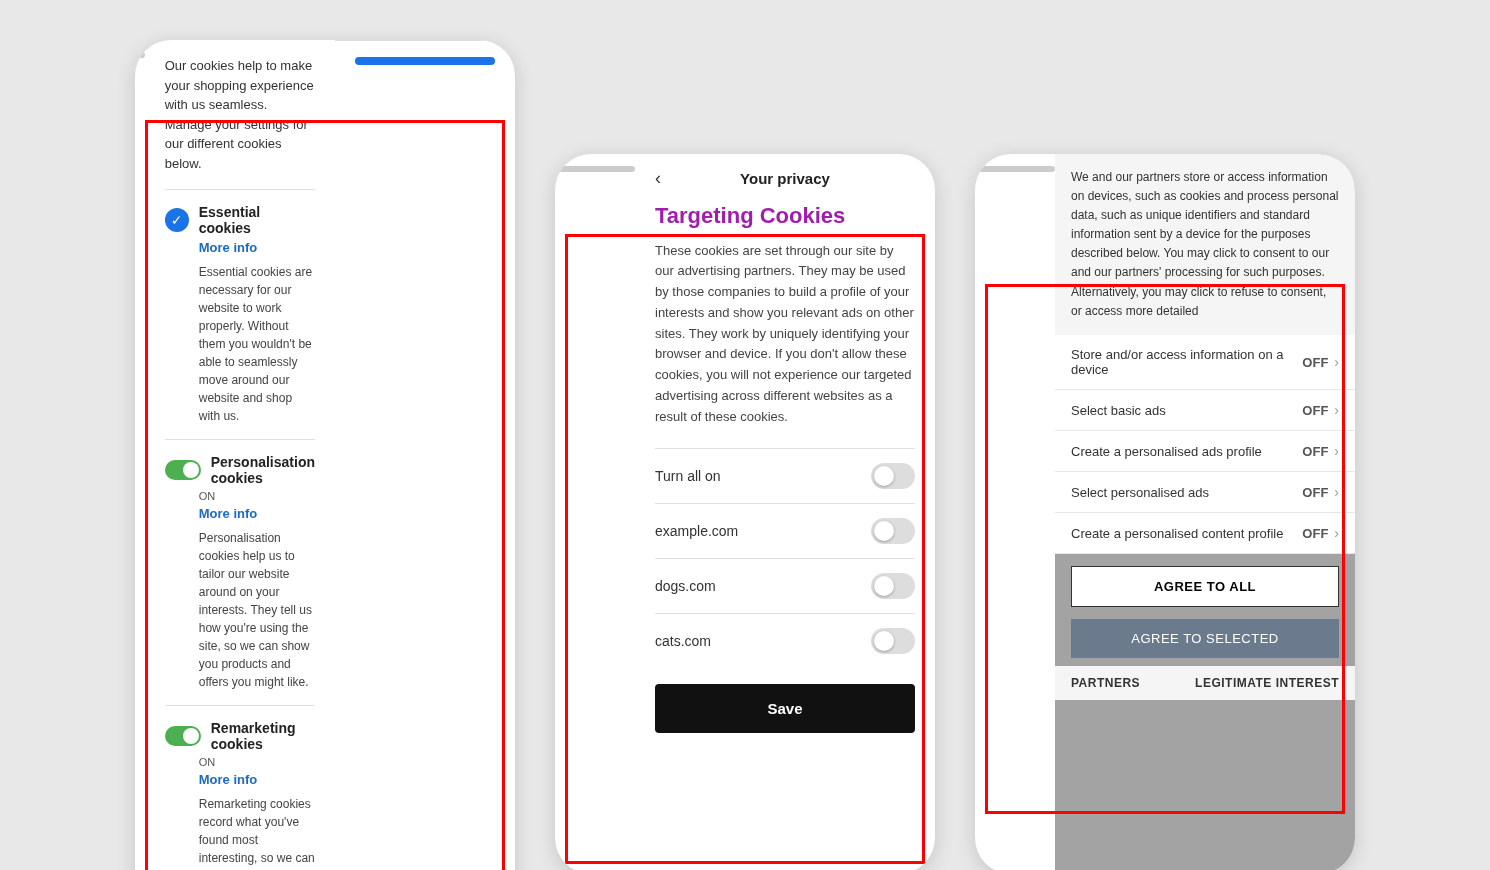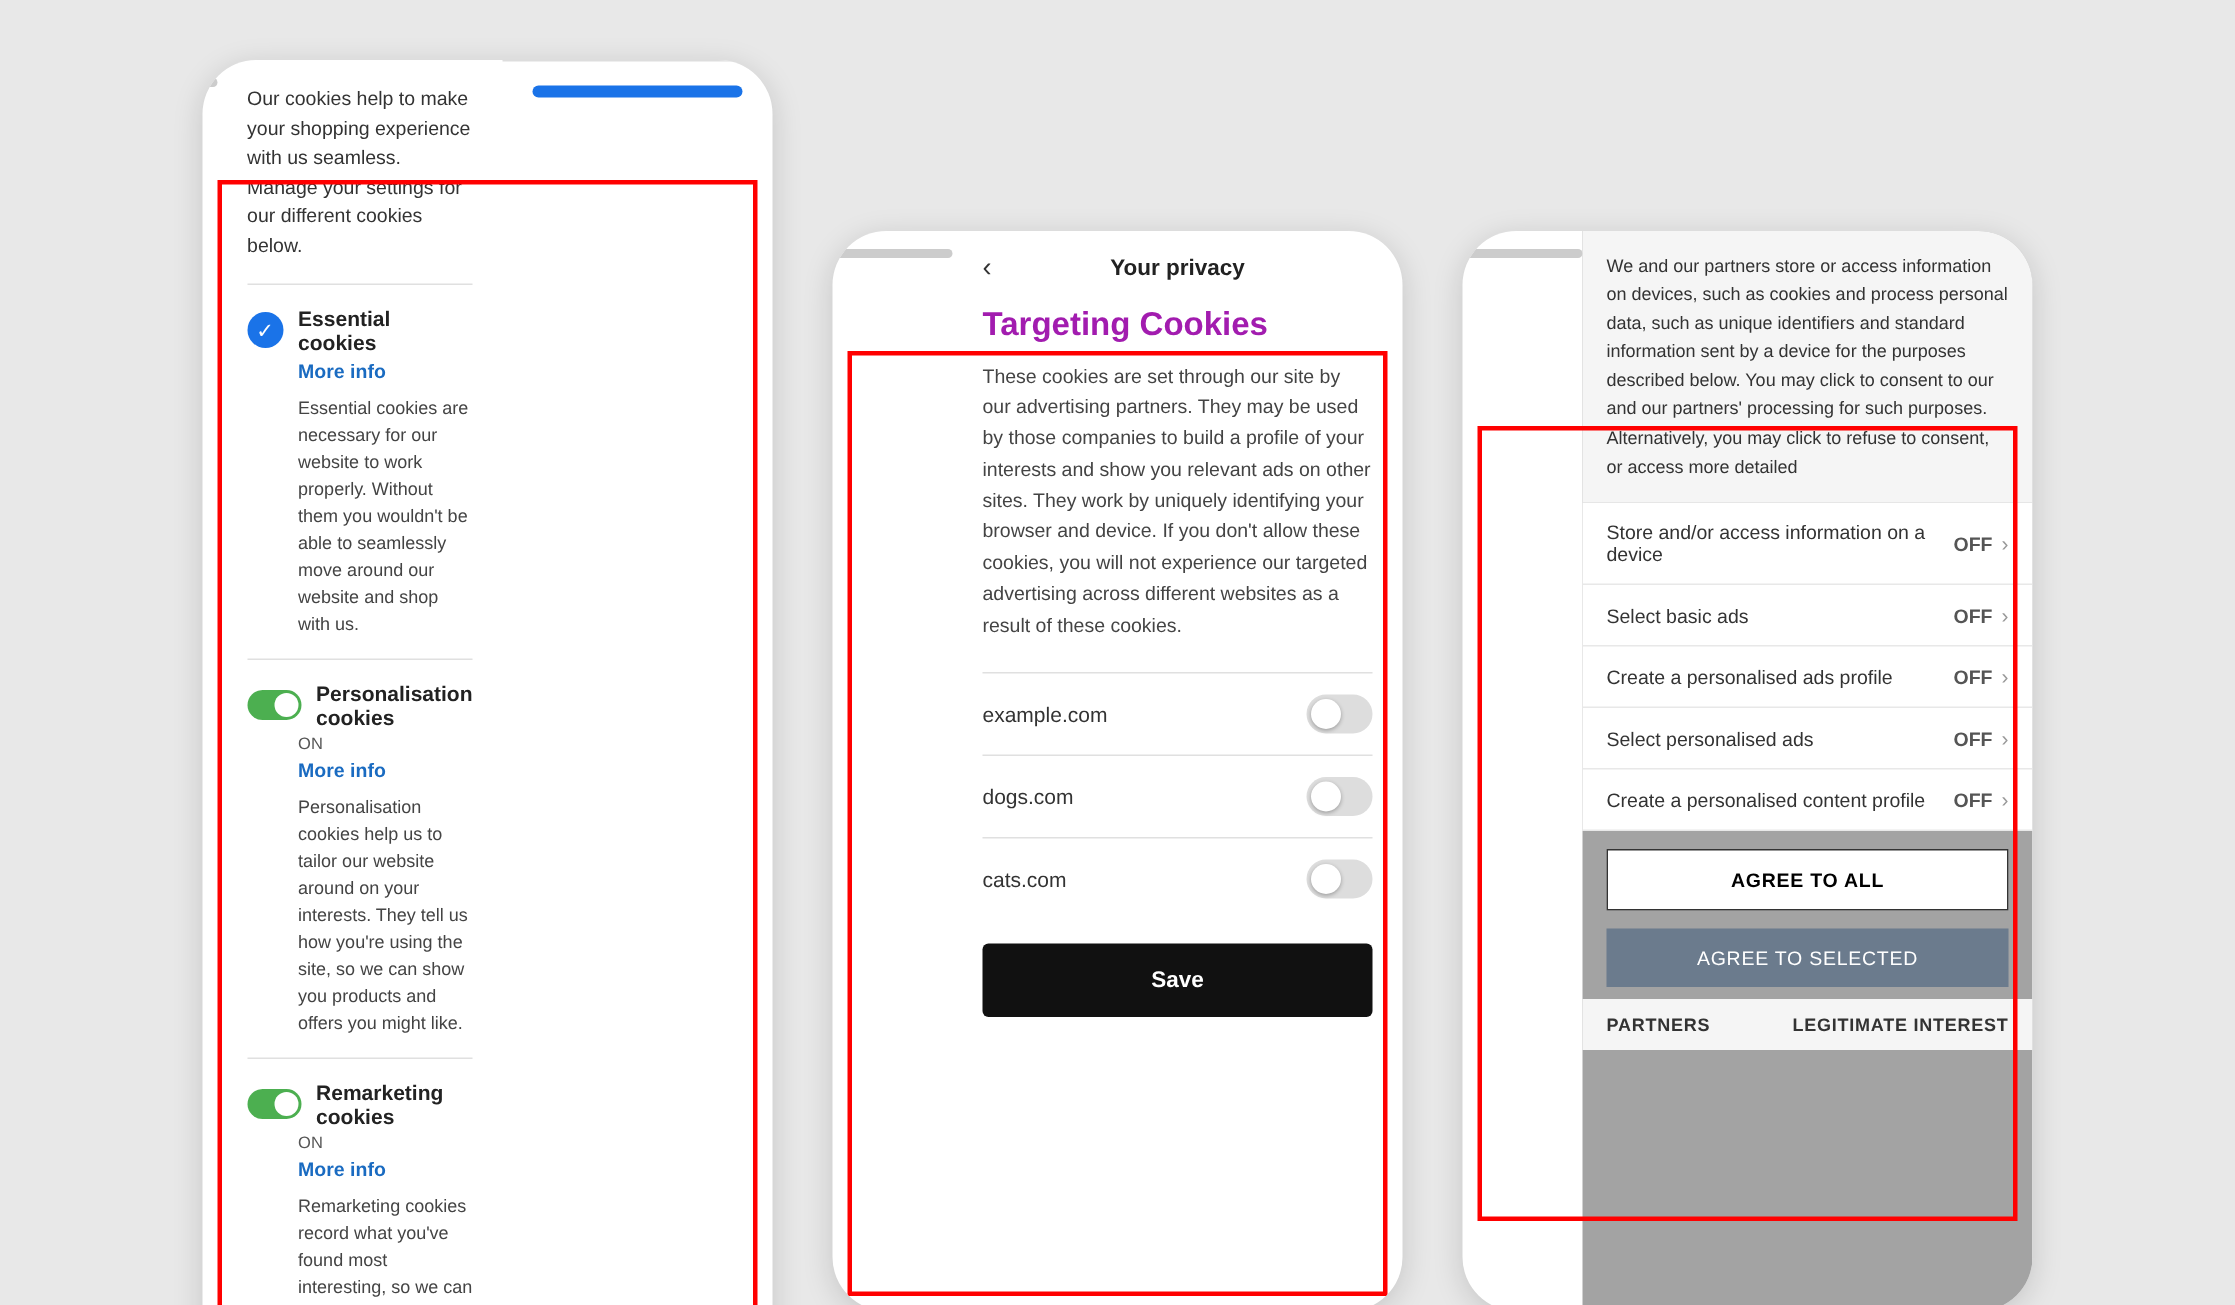--- a/index.html
+++ b/index.html
@@ -402,20 +402,24 @@
     <div class="phone2-header">
       <span class="back-arrow">‹</span>
       <span class="phone2-title">Your privacy</span>
     </div>
 
     <div class="targeting-title">Targeting Cookies</div>
     <p class="targeting-desc">These cookies are set through our site by our advertising partners. They may be used by those companies to build a profile of your interests and show you relevant ads on other sites. They work by uniquely identifying your browser and device. If you don't allow these cookies, you will not experience our targeted advertising across different websites as a result of these cookies.</p>
 
     
     <div class="toggle-row">
+      <span class="toggle-label">Turn all on</span>
+      <div class="toggle-off"></div>
+    </div>
+    <div class="toggle-row">
       <span class="toggle-label">example.com</span>
       <div class="toggle-off"></div>
     </div>
     <div class="toggle-row">
       <span class="toggle-label">dogs.com</span>
       <div class="toggle-off"></div>
     </div>
     <div class="toggle-row">
       <span class="toggle-label">cats.com</span>
       <div class="toggle-off"></div>

